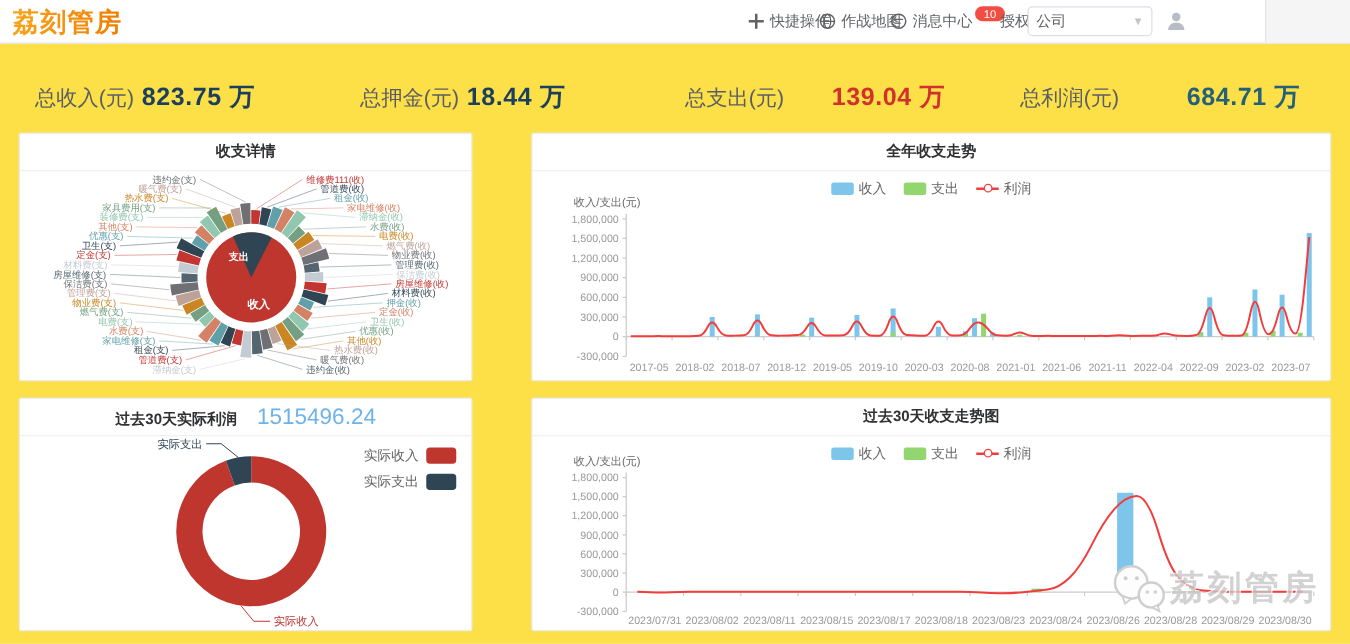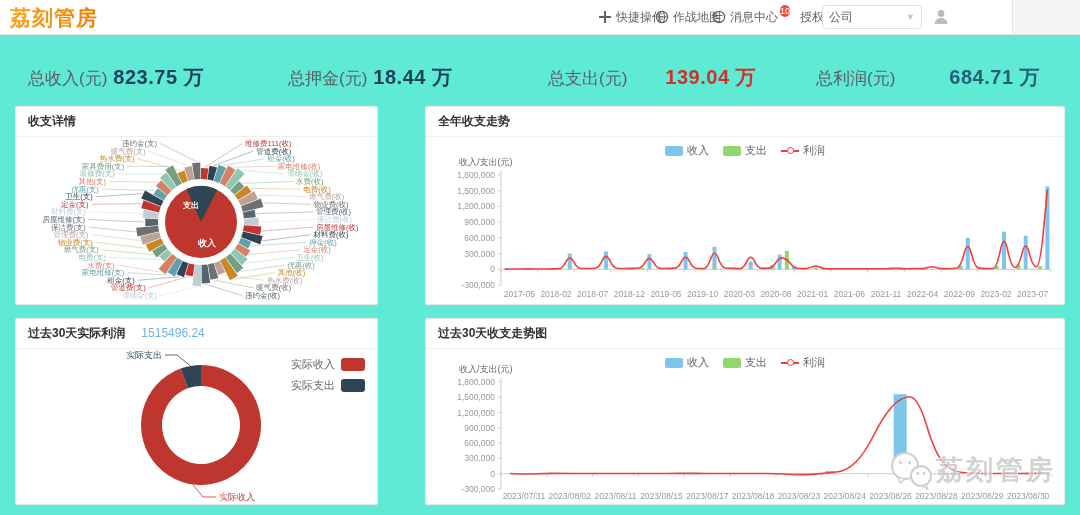--- a/index.html
+++ b/index.html
@@ -1,43 +1,43 @@
 <!DOCTYPE html>
 <html><head>
 <meta charset="utf-8">
 <style>
   html,body{margin:0;padding:0;}
   body{font-family:"Liberation Sans","DejaVu Sans",sans-serif;background:#e9e9e9;}
-  #app{position:relative;width:1080px;height:515px;background:#5eead4;overflow:hidden;}
+  #app{position:relative;width:1080px;height:515px;background:#fde047;overflow:hidden;}
   
   #header{position:absolute;left:0;top:0;width:1080px;height:34px;background:#fff;border-bottom:1px solid #e4e4e4;}
   #logo{position:absolute;left:10px;top:4px;font-size:21px;font-weight:bold;letter-spacing:1px;
         background:linear-gradient(90deg,#f9a31a,#f07d00);-webkit-background-clip:text;background-clip:text;color:transparent;}
   .hitem{position:absolute;top:0;height:34px;display:flex;align-items:center;gap:4px;font-size:12px;color:#606266;cursor:pointer;}
   .hicon{width:14px;height:14px;display:inline-block;}
-  .badge{background:#f34d43;color:#fff;font-size:9px;border-radius:8px;padding:1px 0;position:relative;top:-6px;margin-left:-2px;}
+  .badge{background:#f34d43;color:#fff;font-size:9px;border-radius:8px;padding:1px 7px;position:relative;top:-6px;margin-left:-2px;}
   #company-select{position:absolute;left:822px;top:5px;width:86px;height:22px;border:1px solid #dcdfe6;border-radius:4px;
         background:#fff;font-size:12px;color:#606266;display:flex;align-items:center;padding:0 6px;justify-content:space-between;cursor:pointer;}
   .caret{color:#c0c4cc;font-size:9px;}
   #user-icon{position:absolute;left:932px;top:8px;}
   #header-divider{position:absolute;left:1012px;top:0;width:68px;height:34px;background:#f5f5f5;border-left:1px solid #e4e4e4;}
   
   .stat{position:absolute;top:64px;display:flex;align-items:baseline;gap:6px;}
   .stat .lbl{font-size:17px;color:#5a5e66;}
   .stat .val{font-size:20px;font-weight:bold;letter-spacing:0.5px;}
   .v-navy{color:#1d3f5e;} .v-red{color:#d0312d;margin-left:32px;} .v-teal{color:#25607a;margin-left:48px;}
   
   .panel{position:absolute;background:#fff;border:1px solid #e9e9e9;border-radius:2px;box-sizing:border-box;}
-  .panel-title{height:29px;line-height:29px;padding:0 12px;font-size:12px;font-weight:bold;color:#303133;border-bottom:1px solid #f0f0f0;}
+  .panel-title{height:29px;line-height:29px;padding:0 12px;font-size:12px;font-weight:bold;color:#303133;border-bottom:1px solid #f0f0f0;text-align:center;}
   .panel-body{position:relative;}
   #p1{left:15px;top:106px;width:363px;height:199px;}
   #p2{left:425px;top:106px;width:640px;height:199px;}
   #p3{left:15px;top:318px;width:363px;height:187px;}
   #p4{left:425px;top:318px;width:640px;height:187px;}
-  .link-val{color:#6db3e8;font-weight:normal;margin-left:16px;font-size:12px;cursor:pointer;}
+  .link-val{color:#6db3e8;font-weight:normal;margin-left:16px;font-size:18px;cursor:pointer;}
   
   .legend{position:absolute;left:0;right:0;top:6px;display:flex;justify-content:center;gap:14px;z-index:3;}
   .legend .litem{display:flex;align-items:center;gap:4px;font-size:11px;color:#666;cursor:pointer;}
   .sw{width:18px;height:10px;border-radius:2px;display:inline-block;}
   .icon-line{width:18px;height:2px;position:relative;display:inline-block;}
   .icon-line i{position:absolute;left:5.5px;top:-3px;width:5px;height:5px;border-radius:50%;background:#fff;border:1.6px solid currentColor;display:block;}
   #legend-donut{position:absolute;right:12px;top:8px;display:flex;flex-direction:column;gap:6px;z-index:3;}
   #legend-donut .litem{display:flex;align-items:center;justify-content:flex-end;gap:6px;font-size:11px;color:#666;cursor:pointer;}
   #legend-donut .sw{width:24px;height:13px;border-radius:3px;}
   svg{display:block;}

